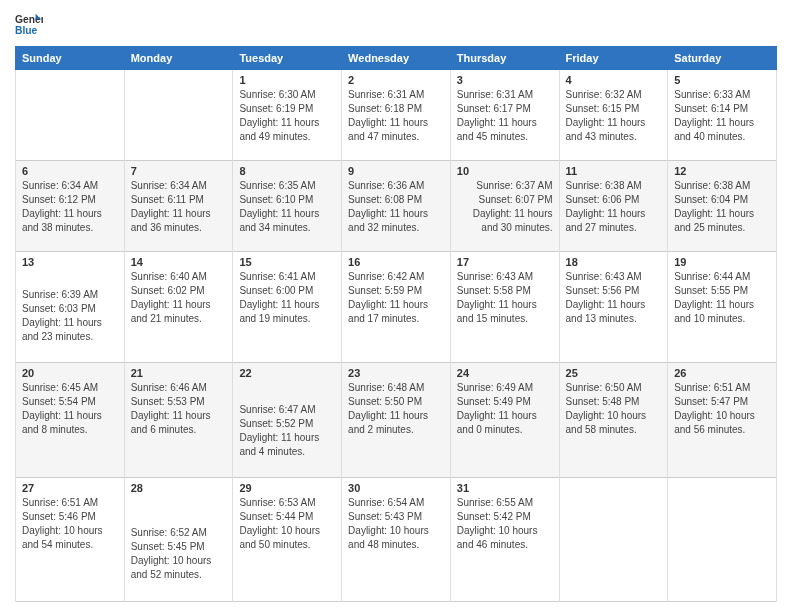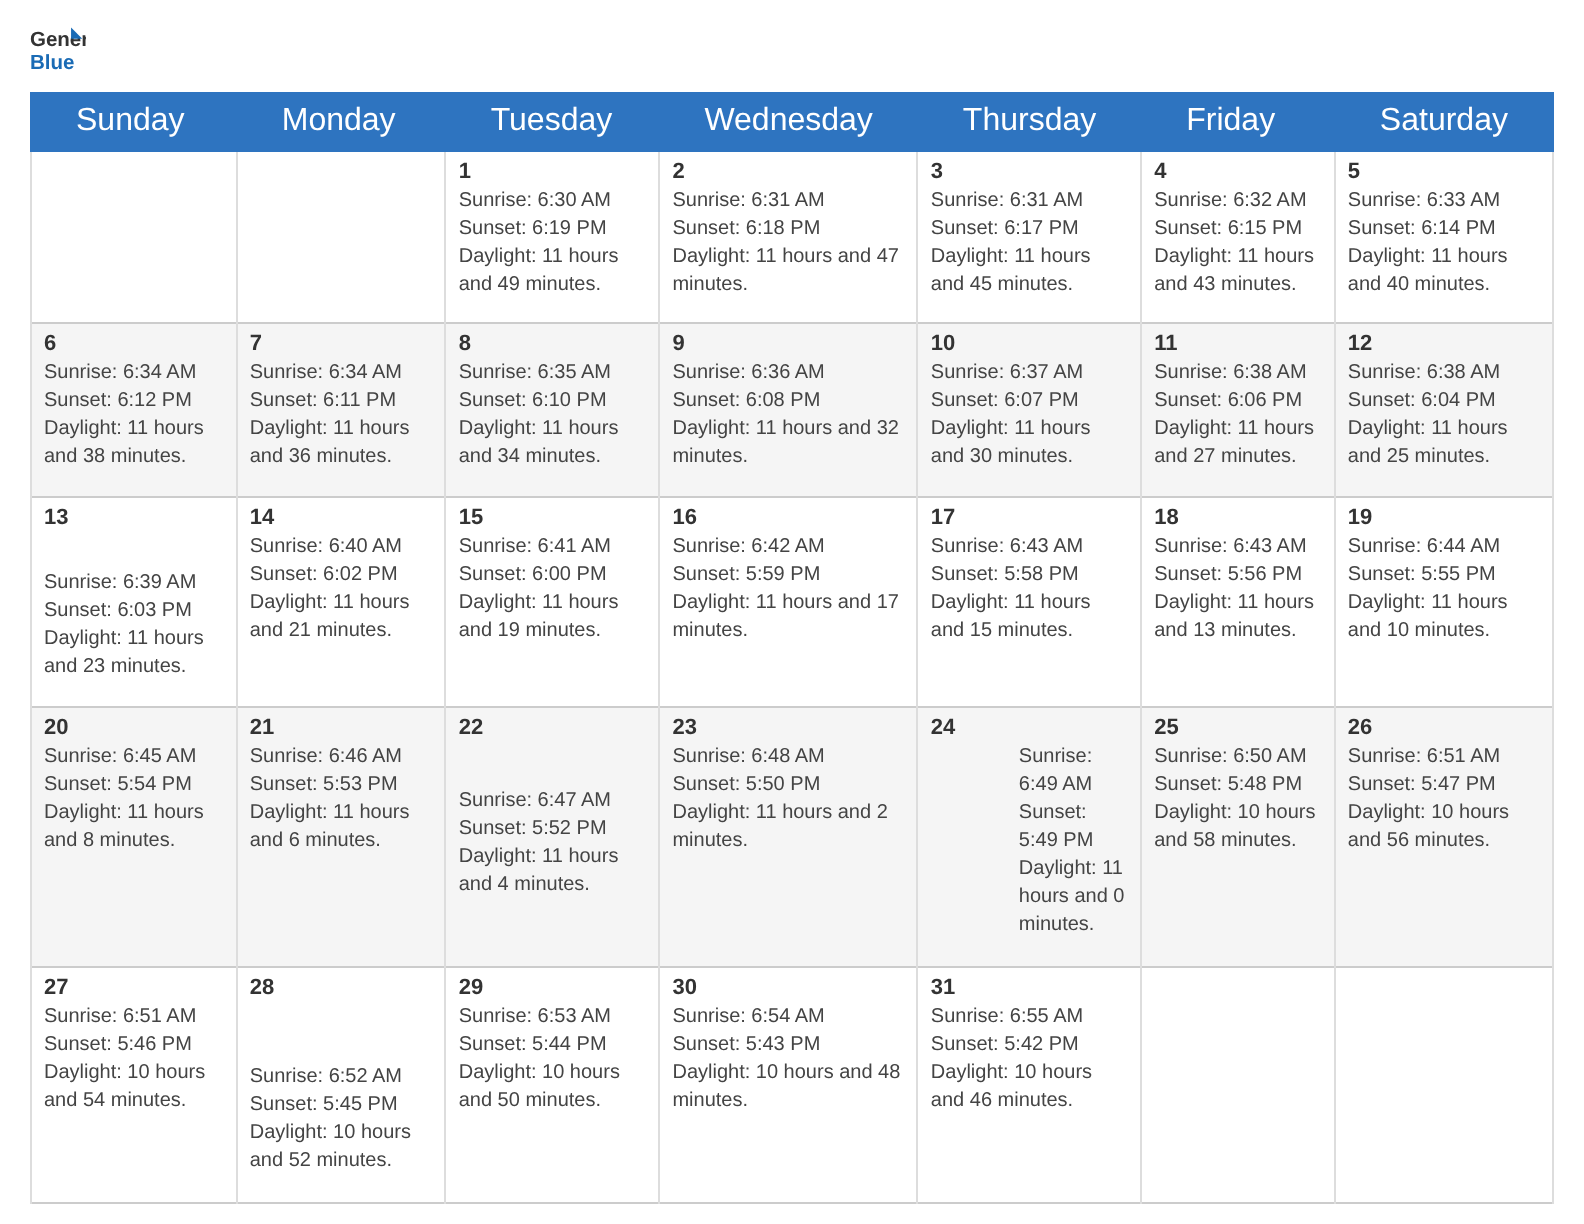--- a/index.html
+++ b/index.html
@@ -46,23 +46,23 @@
     }
     .calendar-table {
       width: 100%;
       border-collapse: collapse;
       flex: 1;
     }
     .calendar-table thead tr th {
       background-color: #2e74c0;
       color: white;
       text-align: left;
-      padding: 5px 22px;
-      font-size: 16px;
-      font-weight: normal;
+      padding: 5px 6px;
+      font-size: 11px;
+      font-weight: bold;
       border: 1px solid #2e74c0;
     }
     .calendar-table tbody tr {
       border-bottom: 1px solid #ccc;
     }
     .calendar-table tbody tr:nth-child(even) {
       background: #f5f5f5;
     }
     .calendar-table tbody tr:nth-child(odd) {
       background: #ffffff;
@@ -177,21 +177,21 @@
 Daylight: 11 hours and 34 minutes.</div>
           </td>
           <td>
             <span class="day-number">9</span>
             <div class="day-info" style="white-space: pre-line;">Sunrise: 6:36 AM
 Sunset: 6:08 PM
 Daylight: 11 hours and 32 minutes.</div>
           </td>
           <td>
             <span class="day-number">10</span>
-            <div class="day-info" style="white-space: pre-line;">Sunrise: 6:37 AM
+            <div class="day-info" style="white-space: pre-line; text-align: right;">Sunrise: 6:37 AM
 Sunset: 6:07 PM
 Daylight: 11 hours and 30 minutes.</div>
           </td>
           <td>
             <span class="day-number">11</span>
             <div class="day-info" style="white-space: pre-line;">Sunrise: 6:38 AM
 Sunset: 6:06 PM
 Daylight: 11 hours and 27 minutes.</div>
           </td>
           <td>
@@ -265,21 +265,21 @@
 Daylight: 11 hours and 4 minutes.</div>
           </td>
           <td>
             <span class="day-number">23</span>
             <div class="day-info" style="white-space: pre-line;">Sunrise: 6:48 AM
 Sunset: 5:50 PM
 Daylight: 11 hours and 2 minutes.</div>
           </td>
           <td>
             <span class="day-number">24</span>
-            <div class="day-info" style="white-space: pre-line; margin-left: 44px;">Sunrise: 6:49 AM
+            <div class="day-info" style="white-space: pre-line;">Sunrise: 6:49 AM
 Sunset: 5:49 PM
 Daylight: 11 hours and 0 minutes.</div>
           </td>
           <td>
             <span class="day-number">25</span>
             <div class="day-info" style="white-space: pre-line;">Sunrise: 6:50 AM
 Sunset: 5:48 PM
 Daylight: 10 hours and 58 minutes.</div>
           </td>
           <td>

